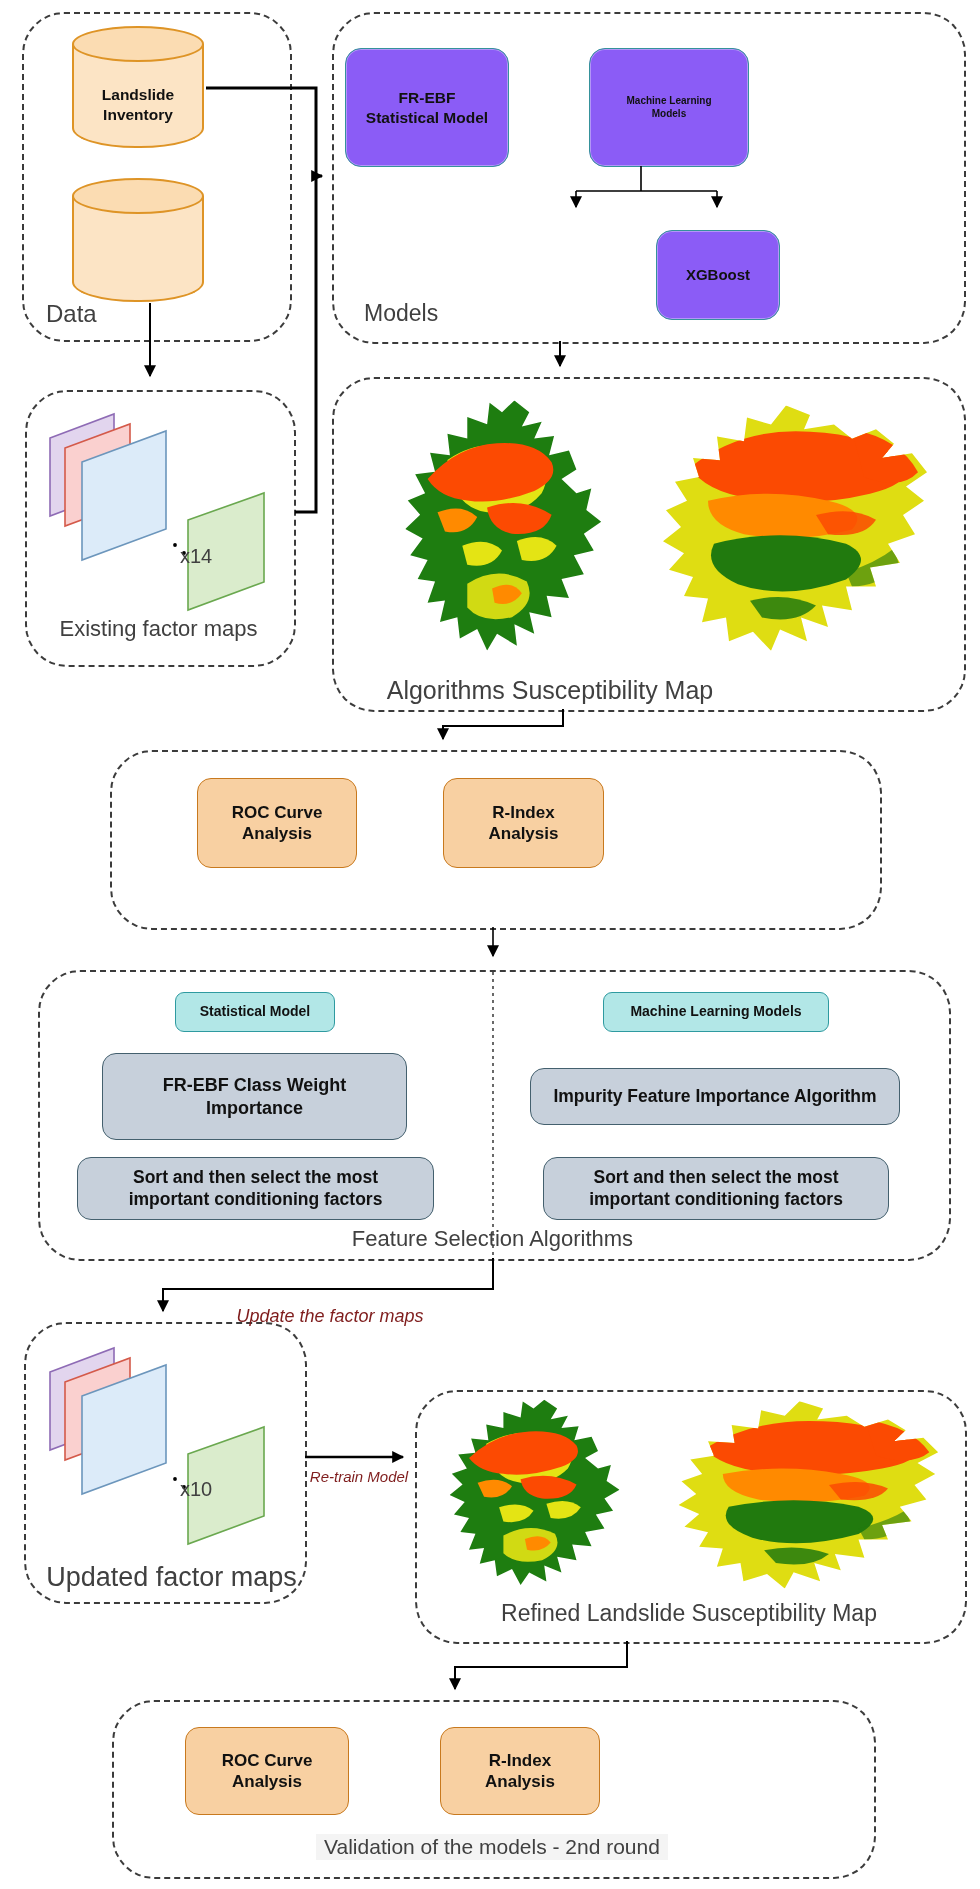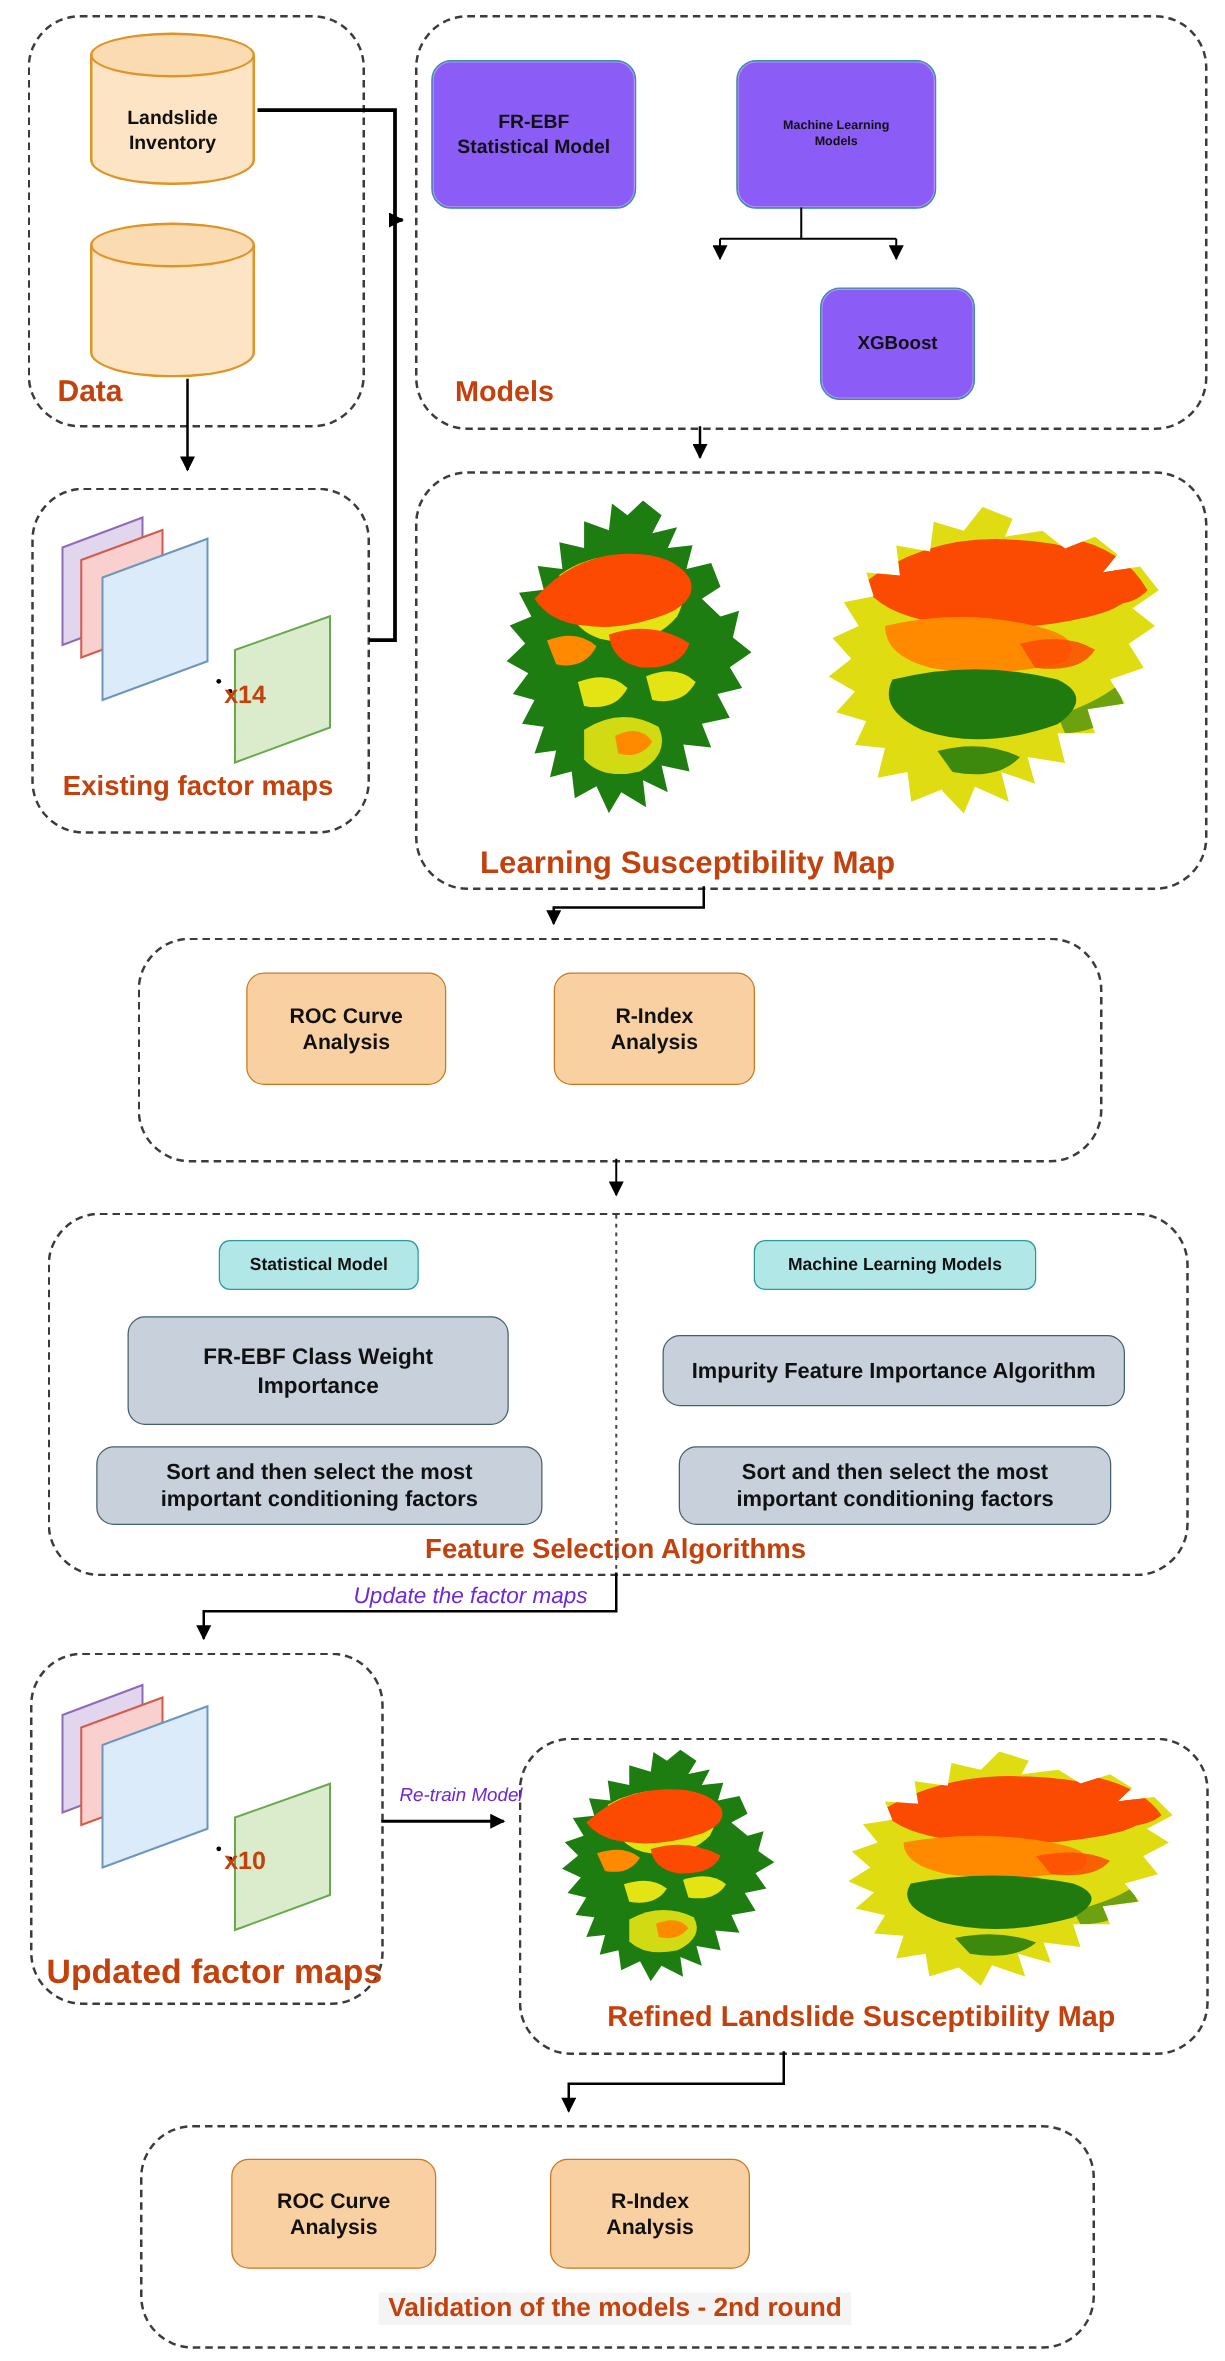--- a/index.html
+++ b/index.html
@@ -20,24 +20,24 @@
   .cyl{position:absolute;}
   .cyl .top{position:absolute;left:0;top:0;width:100%;height:36px;border-radius:50%;
             background:#fbdcb2;border:2px solid #de9426;box-sizing:border-box;z-index:2;}
   .cyl .bodyp{position:absolute;left:0;top:18px;right:0;bottom:0;background:#fce4c5;
             border:2px solid #de9426;border-top:none;box-sizing:border-box;
             border-radius:0 0 64px 64px / 0 0 20px 20px;z-index:1;}
   .cyl .clabel{position:absolute;left:0;right:0;top:42px;bottom:6px;z-index:3;display:flex;
             align-items:center;justify-content:center;text-align:center;font-weight:bold;
             font-size:15.5px;white-space:pre-line;line-height:1.3;}
 
-  .biglabel{position:absolute;font-weight:bold;color:#c2410c;}
+  .biglabel{position:absolute;font-weight:normal;color:#404040;}
   .center{display:flex;justify-content:center;}
   .hl{background:#f4f4f4;padding:1px 8px;}
-  .ital{position:absolute;font-style:italic;color:#6d28d9;text-align:right;}
+  .ital{position:absolute;font-style:italic;color:#7f1d1d;text-align:center;margin-top:40px;}
   .mapsvg{position:absolute;}
 </style>
 </head>
 <body>
 
 <div id="stage">
 
   <svg width="0" height="0" style="position:absolute">
     <defs>
       <g id="layers">
@@ -116,21 +116,21 @@
   </svg>
   <div class="biglabel center" style="left:168px;top:545px;width:56px;font-size:20px;">x14</div>
   <div class="biglabel center" style="left:25px;top:616px;width:267px;font-size:22px;">Existing factor maps</div>
 
   <svg class="mapsvg" style="left:378px;top:398px;" width="248" height="262" viewBox="0 0 100 110" preserveAspectRatio="none">
       <use href="#mapA"></use>
     </svg>
   <svg class="mapsvg" style="left:636px;top:396px;" width="300" height="262" viewBox="0 0 100 110" preserveAspectRatio="none">
       <use href="#mapB"></use>
     </svg>
-  <div class="biglabel center" style="left:340px;top:676px;width:420px;font-size:25px;">Learning Susceptibility Map</div>
+  <div class="biglabel center" style="left:340px;top:676px;width:420px;font-size:25px;">Algorithms Susceptibility Map</div>
 
   <div class="box orange" style="left:197px;top:778px;width:158px;height:88px;font-size:17px;">ROC Curve
 Analysis</div>
   <div class="box orange" style="left:443px;top:778px;width:159px;height:88px;font-size:17px;">R-Index
 Analysis</div>
 
   <div class="box teal-sm" style="left:175px;top:992px;width:158px;height:38px;font-size:14px;">Statistical Model</div>
   <div class="box teal-sm" style="left:603px;top:992px;width:224px;height:38px;font-size:14px;">Machine Learning Models</div>
   <div class="box gray" style="left:102px;top:1053px;width:303px;height:85px;font-size:18px;">FR-EBF Class Weight
 Importance</div>

